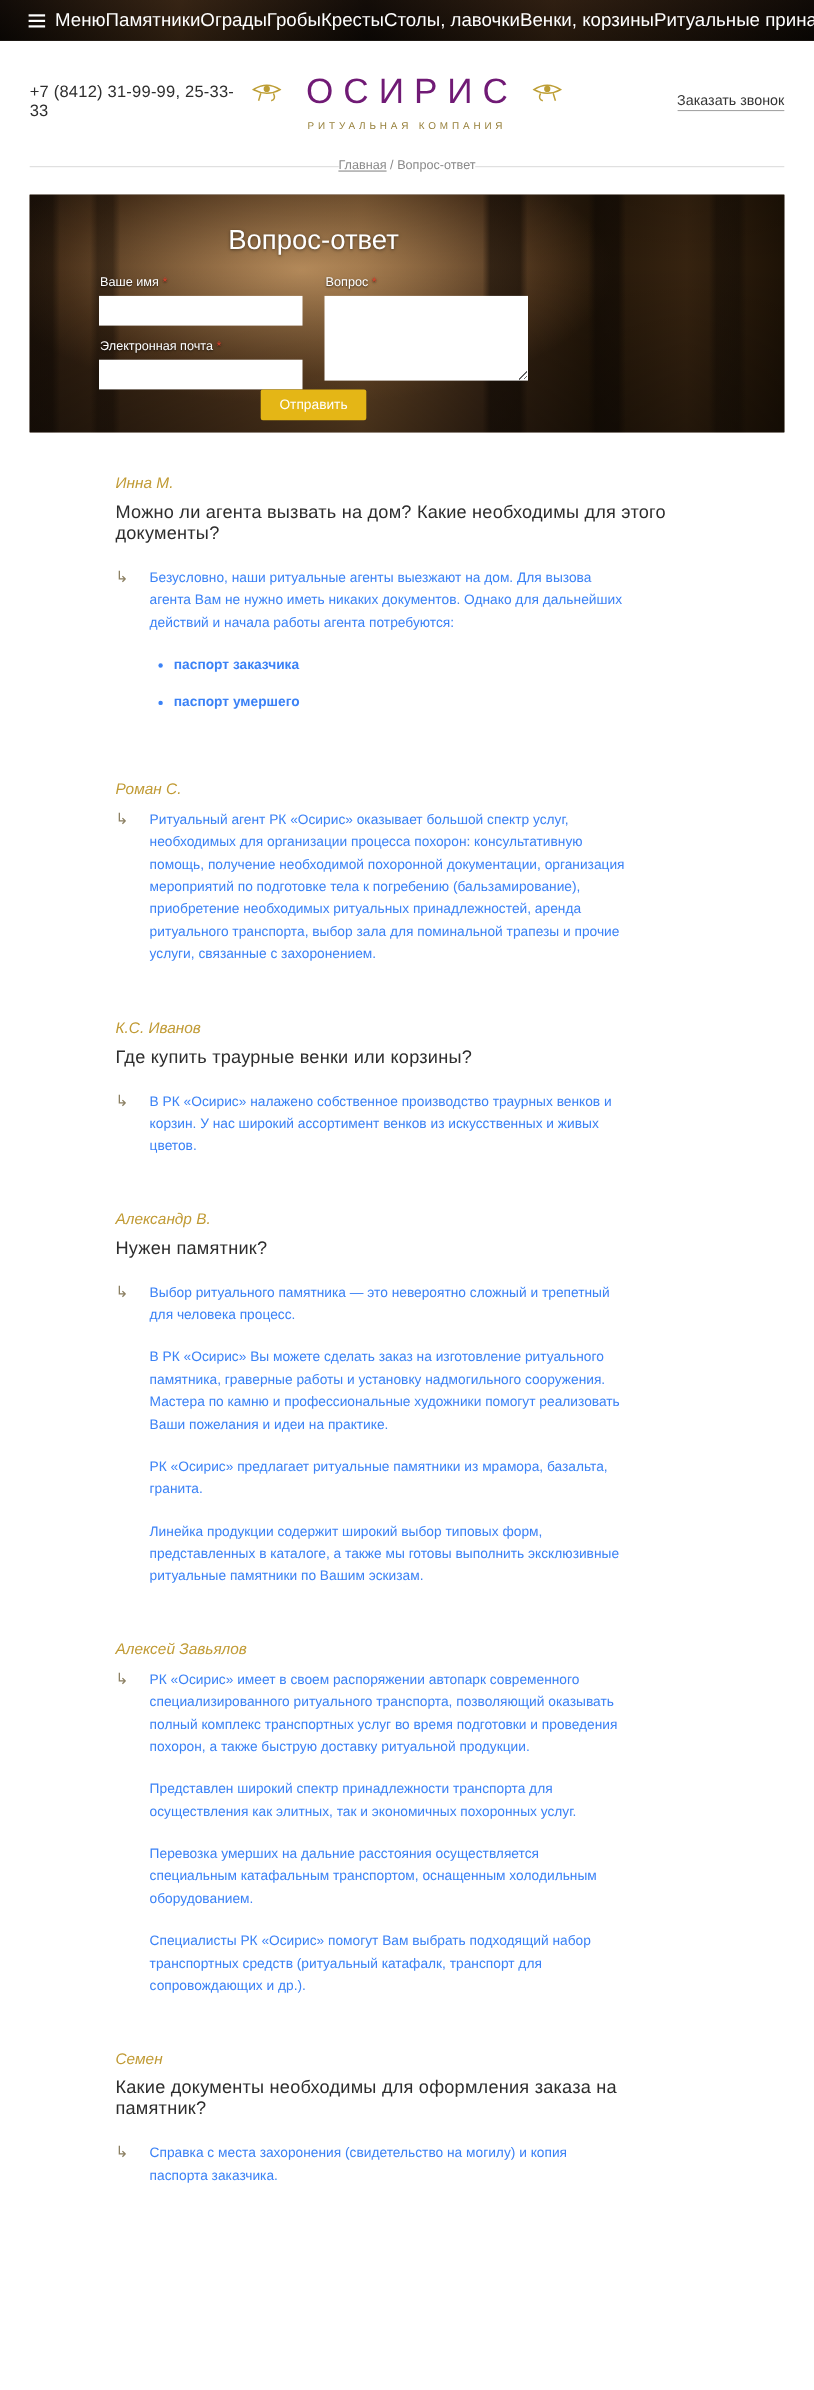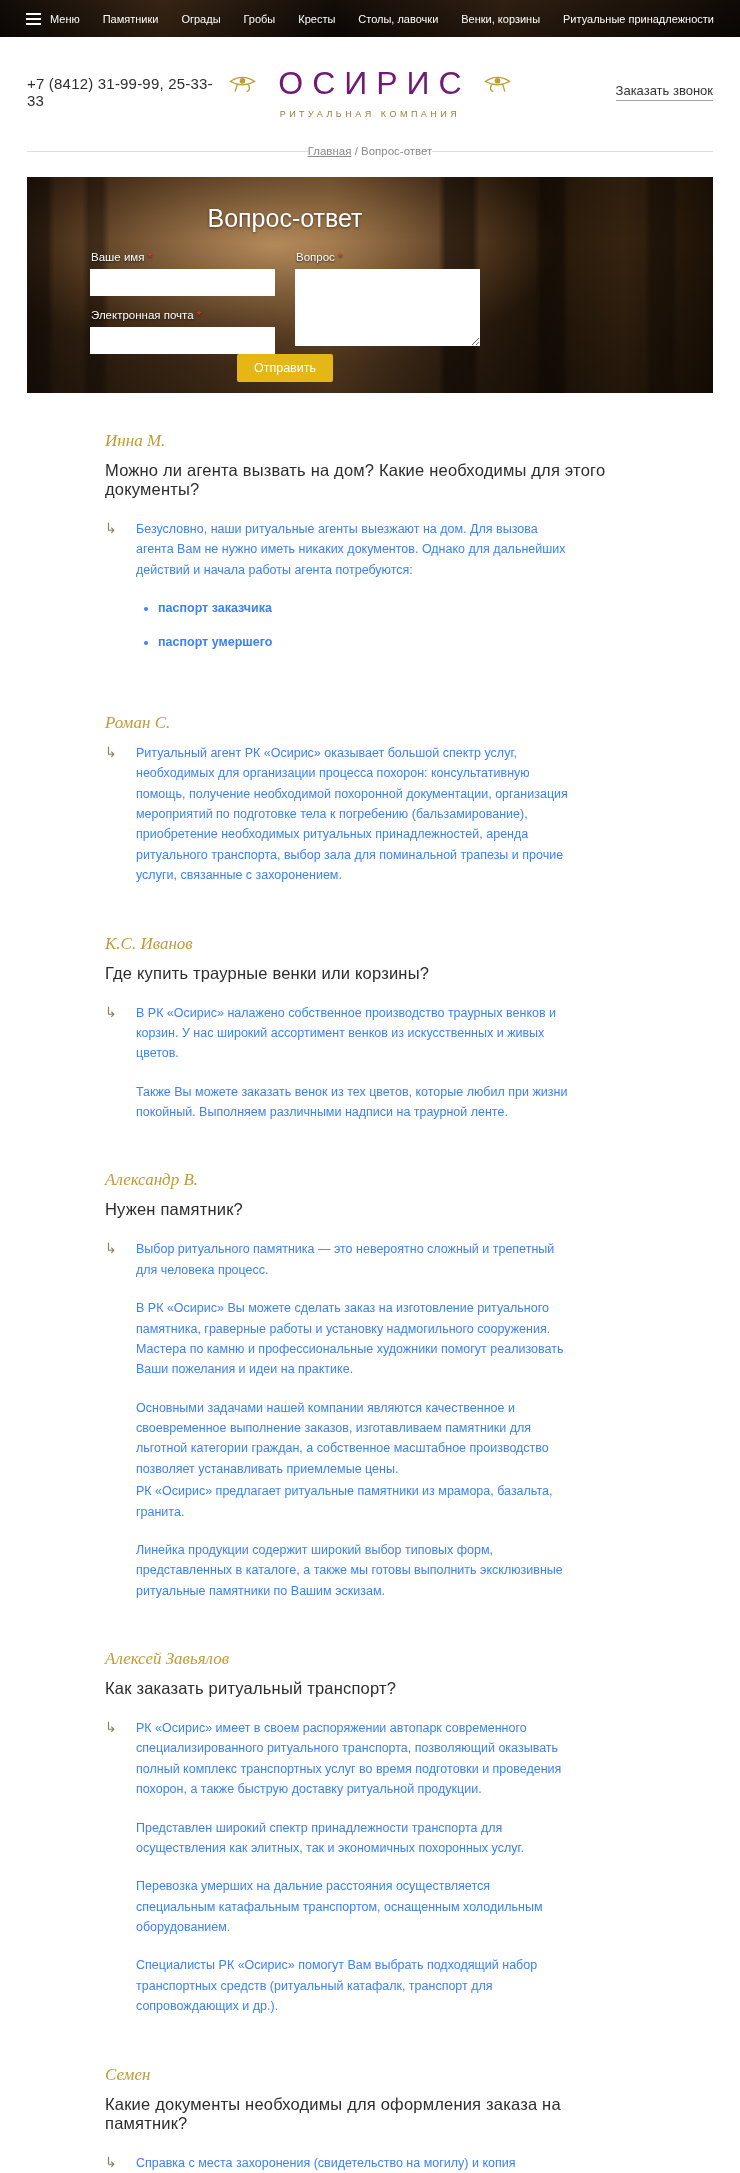--- a/index.html
+++ b/index.html
@@ -10,21 +10,21 @@
   .topnav { height:37px; display:flex; align-items:center; justify-content:space-between;
     padding:0 26px; color:#fff;
     background-color:#1a120c;
     background-image:
       linear-gradient(90deg, rgba(0,0,0,.5) 0%, rgba(90,60,30,.35) 22%, rgba(0,0,0,.45) 45%,
         rgba(70,45,22,.35) 68%, rgba(0,0,0,.55) 100%),
       linear-gradient(180deg,#241810,#120c07); }
   .menu-btn { display:flex; align-items:center; gap:9px; cursor:pointer; }
   .hamburger { display:inline-block; width:15px; }
   .hamburger i { display:block; height:2px; background:#fff; margin:3px 0; }
-  .nav-item { font-size:11px; color:#fff; text-decoration:none; cursor:pointer; white-space:nowrap; }
+  .nav-item { font-size:17px; color:#fff; text-decoration:none; cursor:pointer; white-space:nowrap; }
 
   
   .header { display:grid; grid-template-columns:1fr auto 1fr; align-items:center; padding:28px 27px 14px; }
   .header-phone { font-size:15px; color:#2e2e2e; letter-spacing:.2px; }
   .logo { text-align:center; cursor:pointer; }
   .logo-row { display:flex; align-items:center; justify-content:center; gap:13px; color:#bd9e35; }
   .logo-text { font-size:32px; letter-spacing:9px; padding-left:9px; color:#701a75; }
   .logo-sub { margin-top:7px; font-size:9px; letter-spacing:3.5px; color:#97803b; }
   .eye { width:27px; height:19px; }
   .eye.left { transform:scaleX(-1); }
@@ -61,21 +61,21 @@
   .txt { width:185px; height:27px; border:none; padding:4px 7px; font-size:13px; outline:none; }
   .tarea { width:185px; height:77px; border:none; padding:5px 7px; font-size:13px; outline:none; }
   .mt { margin-top:13px; }
   .submit-row { text-align:center; }
   .btn-submit { background:#e4b616; color:#fff; border:none; border-radius:2px;
     padding:7px 17px; font-size:12.5px; cursor:pointer; font-family:inherit; }
 
   
   .qa-section { margin-top:38px; }
   .qa-block { margin:0 95px 48px 105px; }
-  .qa-author { color:#c19b35; font-style:italic; font-size:17px; margin-bottom:10px;font-family:Liberation Serif, serif; }
+  .qa-author { color:#c19b35; font-style:italic; font-size:14px; margin-bottom:10px; }
   .qa-question { font-size:16.5px; font-weight:500; color:#2d2d2d; margin:0 0 20px; letter-spacing:.2px; }
   .qa-answer { display:flex; }
   .arrow { color:#8c8063; font-size:14px; width:20px; flex:none; margin-right:11px; line-height:1.3; }
   .answer-body { font-size:12.5px; line-height:1.63; color:#3b82f6; max-width:435px; }
   .answer-body p { margin:0 0 18px; }
   .answer-body p.tight { margin-bottom:2px; }
   .answer-body p:last-child { margin-bottom:0; }
   .answer-body ul { margin:0 0 0 22px; padding:0; list-style:disc; }
   .answer-body li { margin-bottom:5px;font-weight:bold; }
   .answer-body ul.spaced li { margin-bottom:13px; }
@@ -188,43 +188,40 @@
     </div>
   </article>
 
   <article class="qa-block">
     <div class="qa-author">К.С. Иванов</div>
     <h2 class="qa-question">Где купить траурные венки или корзины?</h2>
     <div class="qa-answer">
       <span class="arrow">↳</span>
       <div class="answer-body">
         <p>В РК «Осирис» налажено собственное производство траурных венков и корзин. У нас широкий ассортимент венков из искусственных и живых цветов.</p>
-        <p>Также Вы можете заказать венок из тех цветов, которые любил при жизни покойный.  Выполняем различными надписи на траурной ленте.</p>
       </div>
     </div>
   </article>
 
   <article class="qa-block">
     <div class="qa-author">Александр В.</div>
     <h2 class="qa-question">Нужен памятник?</h2>
     <div class="qa-answer">
       <span class="arrow">↳</span>
       <div class="answer-body">
         <p>Выбор ритуального памятника — это невероятно сложный и трепетный для человека процесс.</p>
         <p>В РК «Осирис» Вы можете сделать заказ на изготовление ритуального памятника, граверные работы и установку надмогильного сооружения. Мастера по камню и профессиональные художники помогут реализовать Ваши пожелания и идеи на практике.</p>
-        <p class="tight">Основными задачами нашей компании являются качественное и своевременное выполнение заказов, изготавливаем памятники для льготной категории граждан, а собственное масштабное производство позволяет устанавливать приемлемые цены.</p>
         <p>РК «Осирис» предлагает ритуальные памятники из мрамора, базальта, гранита.</p>
         <p>Линейка продукции содержит широкий выбор типовых форм, представленных в каталоге, а также мы готовы выполнить эксклюзивные ритуальные памятники по Вашим эскизам.</p>
       </div>
     </div>
   </article>
 
   <article class="qa-block">
     <div class="qa-author">Алексей Завьялов</div>
-    <h2 class="qa-question">Как заказать ритуальный транспорт?</h2>
     <div class="qa-answer">
       <span class="arrow">↳</span>
       <div class="answer-body">
         <p>РК «Осирис» имеет в своем распоряжении автопарк современного специализированного ритуального транспорта, позволяющий оказывать полный комплекс транспортных услуг во время подготовки и проведения похорон, а также быструю доставку ритуальной продукции.</p>
         <p>Представлен широкий спектр принадлежности транспорта для осуществления как элитных, так и экономичных похоронных услуг.</p>
         <p>Перевозка умерших на дальние расстояния осуществляется специальным катафальным транспортом, оснащенным холодильным оборудованием.</p>
         <p>Специалисты РК «Осирис» помогут Вам выбрать подходящий набор транспортных средств (ритуальный катафалк, транспорт для сопровождающих и др.).</p>
       </div>
     </div>
   </article>

